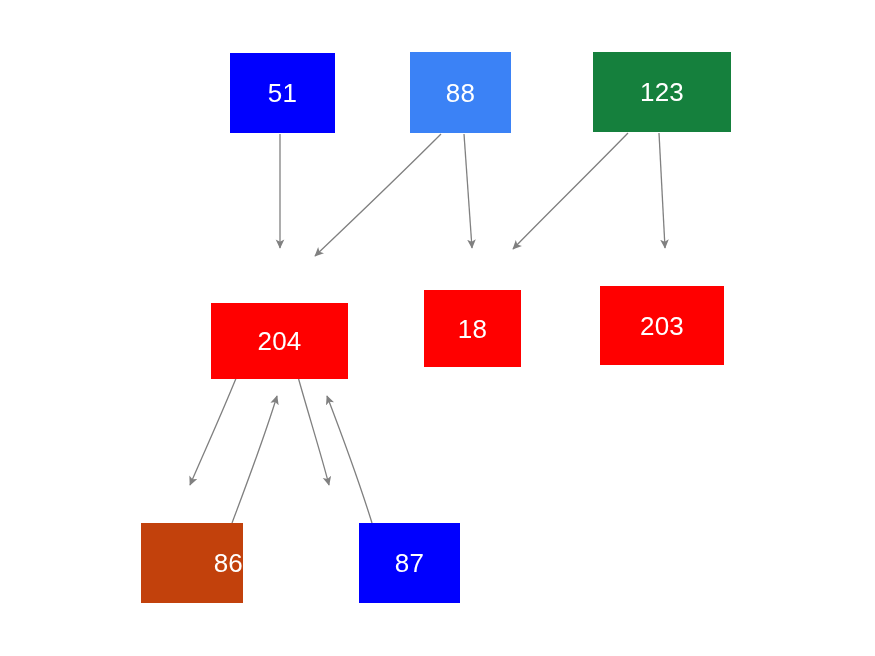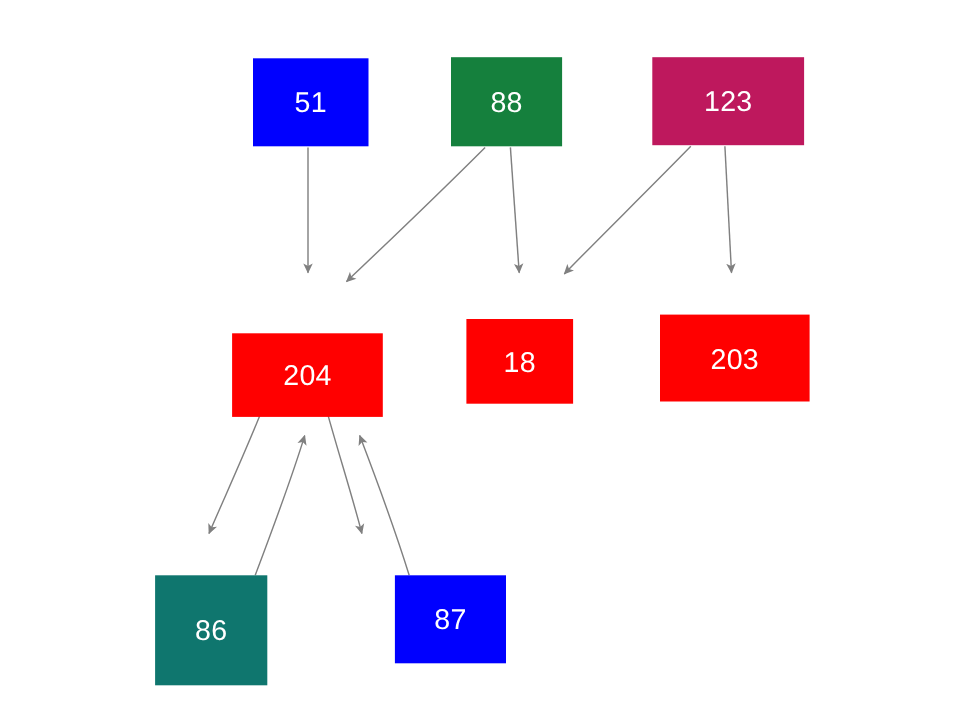--- a/index.html
+++ b/index.html
@@ -63,36 +63,36 @@
       <path d="M 241,366 C 224,409 205,450 190,485" fill="none" stroke="#808080" stroke-width="1.3" marker-end="url(#arrowhead)"></path>
       <path d="M 232,523 C 249,478 266,432 277,396" fill="none" stroke="#808080" stroke-width="1.3" marker-end="url(#arrowhead)"></path>
       <path d="M 295,366 C 307,410 320,450 329,485" fill="none" stroke="#808080" stroke-width="1.3" marker-end="url(#arrowhead)"></path>
       <path d="M 372,523 C 358,478 340,430 327,396" fill="none" stroke="#808080" stroke-width="1.3" marker-end="url(#arrowhead)"></path>
     </svg>
 
   <div id="node-layer">
       <div class="node" style="left: 230px; top: 53px; width: 105px; height: 80px; background: rgb(0, 0, 255);">
         <span class="node-label">51</span>
       </div>
-      <div class="node" style="left: 410px; top: 52px; width: 101px; height: 81px; background: #15803d;">
+      <div class="node" style="left: 410px; top: 52px; width: 101px; height: 81px; background: #3b82f6;">
         <span class="node-label">88</span>
       </div>
-      <div class="node" style="left: 593px; top: 52px; width: 138px; height: 80px; background: #be185d;">
+      <div class="node" style="left: 593px; top: 52px; width: 138px; height: 80px; background: #15803d;">
         <span class="node-label">123</span>
       </div>
       <div class="node" style="left: 211px; top: 303px; width: 137px; height: 76px; background: rgb(255, 0, 0);">
         <span class="node-label">204</span>
       </div>
       <div class="node" style="left: 424px; top: 290px; width: 97px; height: 77px; background: rgb(255, 0, 0);">
         <span class="node-label">18</span>
       </div>
-      <div class="node" style="left: 600px; top: 286px; width: 136px; height: 79px; background: rgb(255, 0, 0);">
+      <div class="node" style="left: 600px; top: 286px; width: 124px; height: 79px; background: rgb(255, 0, 0);">
         <span class="node-label">203</span>
       </div>
-      <div class="node" style="left: 141px; top: 523px; width: 102px; height: 100px; background: #0f766e;">
+      <div class="node" style="left: 141px; top: 523px; width: 102px; height: 80px; background: #c2410c; justify-content: flex-end;">
         <span class="node-label">86</span>
       </div>
       <div class="node" style="left: 319px; top: 523px; width: 101px; height: 80px; background: rgb(0, 0, 255); margin-left: 40px;">
         <span class="node-label">87</span>
       </div>
     </div>
 
 </div>
 
 </body></html>

